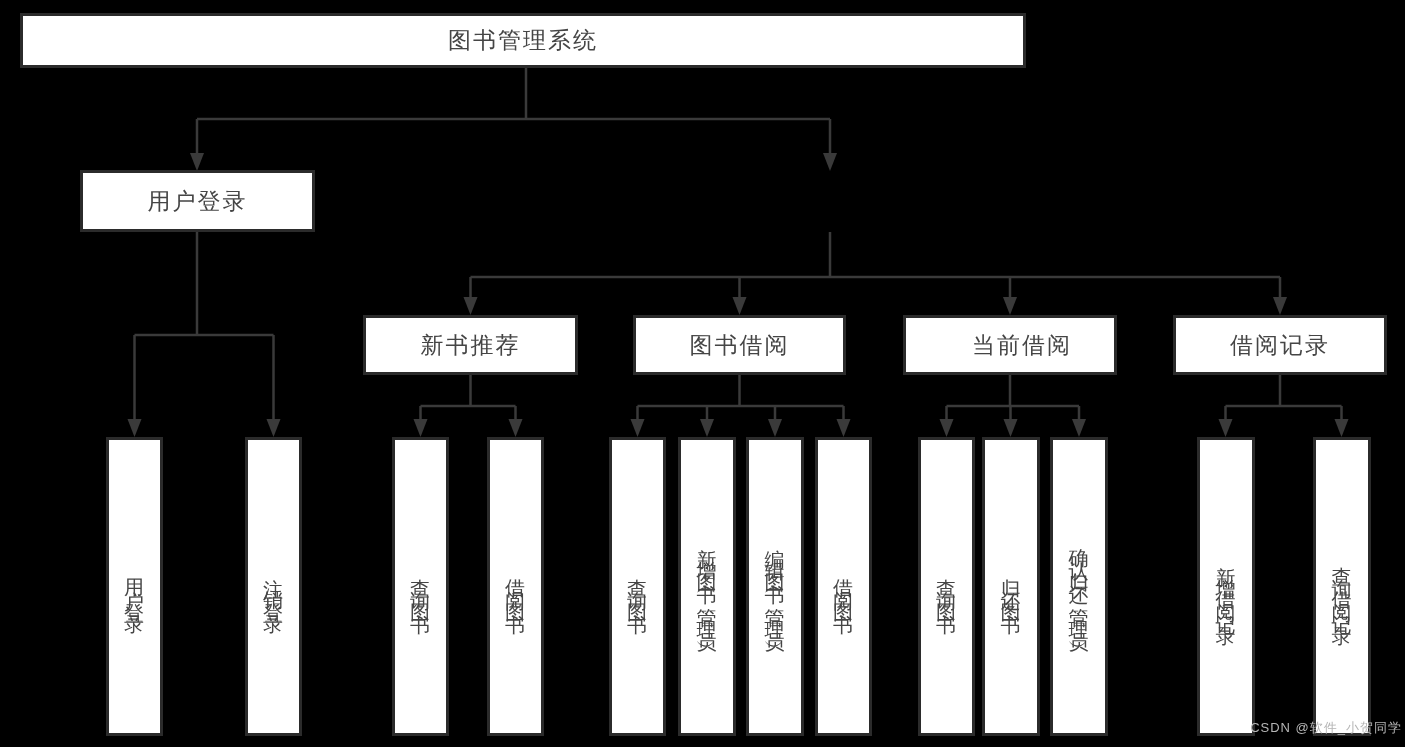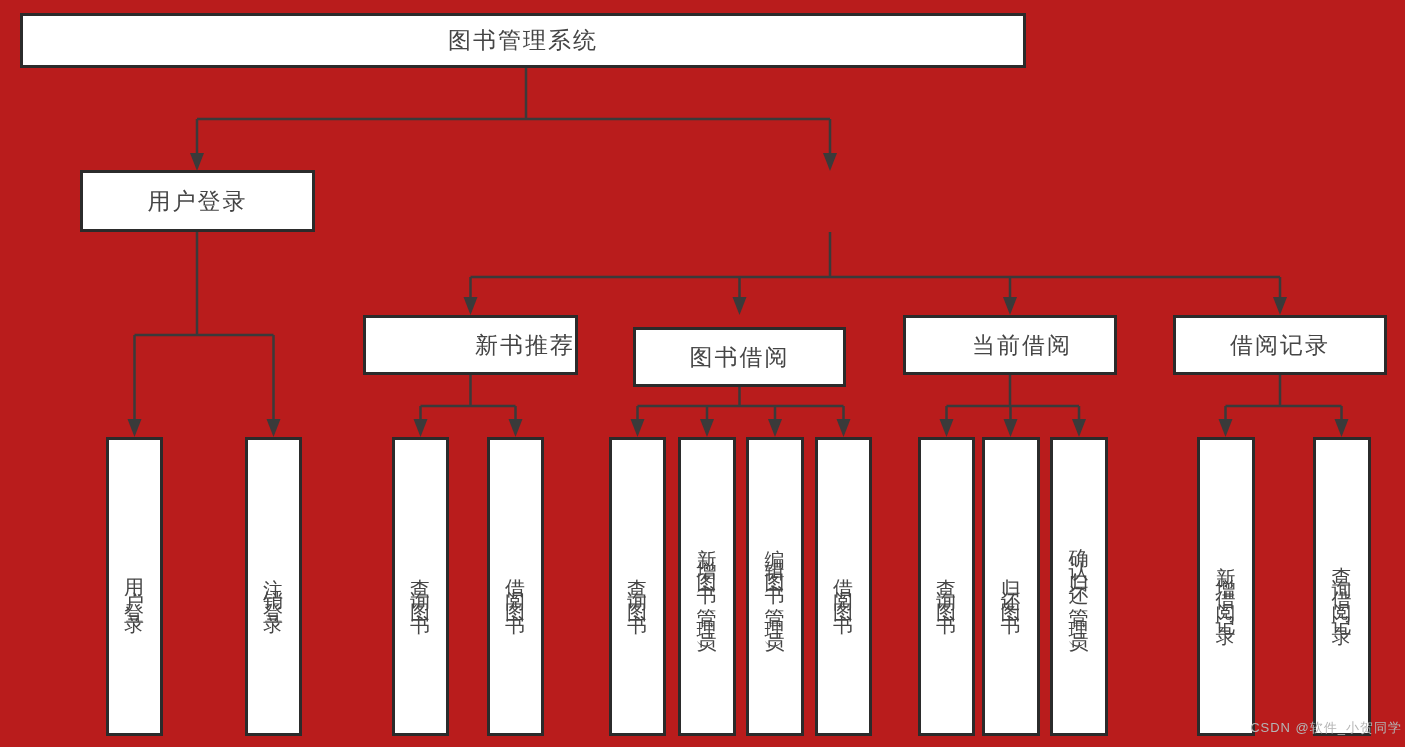--- a/index.html
+++ b/index.html
@@ -5,21 +5,21 @@
   html, body {
     margin: 0;
     padding: 0;
     background: #ffffff;
     font-family: "Liberation Sans", sans-serif;
   }
   .canvas {
     position: relative;
     width: 1405px;
     height: 747px;
-    background: #b91c1c;
+    background: #000000;
     overflow: hidden;
   }
   .wires {
     position: absolute;
     left: 0; top: 0;
     width: 1405px;
     height: 747px;
     z-index: 0;
   }
   .box {
@@ -103,24 +103,24 @@
   </svg>
 
   <div class="box hbox" style="left:20px; top:13px; width:1006px; height:55px;">
     <span>图书管理系统</span>
   </div>
 
   <div class="box hbox" style="left:80px; top:170px; width:235px; height:62px;">
     <span>用户登录</span>
   </div>
 
-  <div class="box hbox" style="left:363px; top:315px; width:215px; height:60px;justify-content:flex-end;">
+  <div class="box hbox" style="left:363px; top:315px; width:215px; height:60px;">
     <span>新书推荐</span>
   </div>
-  <div class="box hbox" style="left:633px; top:327px; width:213px; height:60px;">
+  <div class="box hbox" style="left:633px; top:315px; width:213px; height:60px;">
     <span>图书借阅</span>
   </div>
   <div class="box hbox" style="left:903px; top:315px; width:214px; height:60px;padding-left:24px;">
     <span>当前借阅</span>
   </div>
   <div class="box hbox" style="left:1173px; top:315px; width:214px; height:60px;justify-content:center;">
     <span>借阅记录</span>
   </div>
 
   <div class="box leaf" style="left:106px; top:437px; width:57px; height:299px;">

